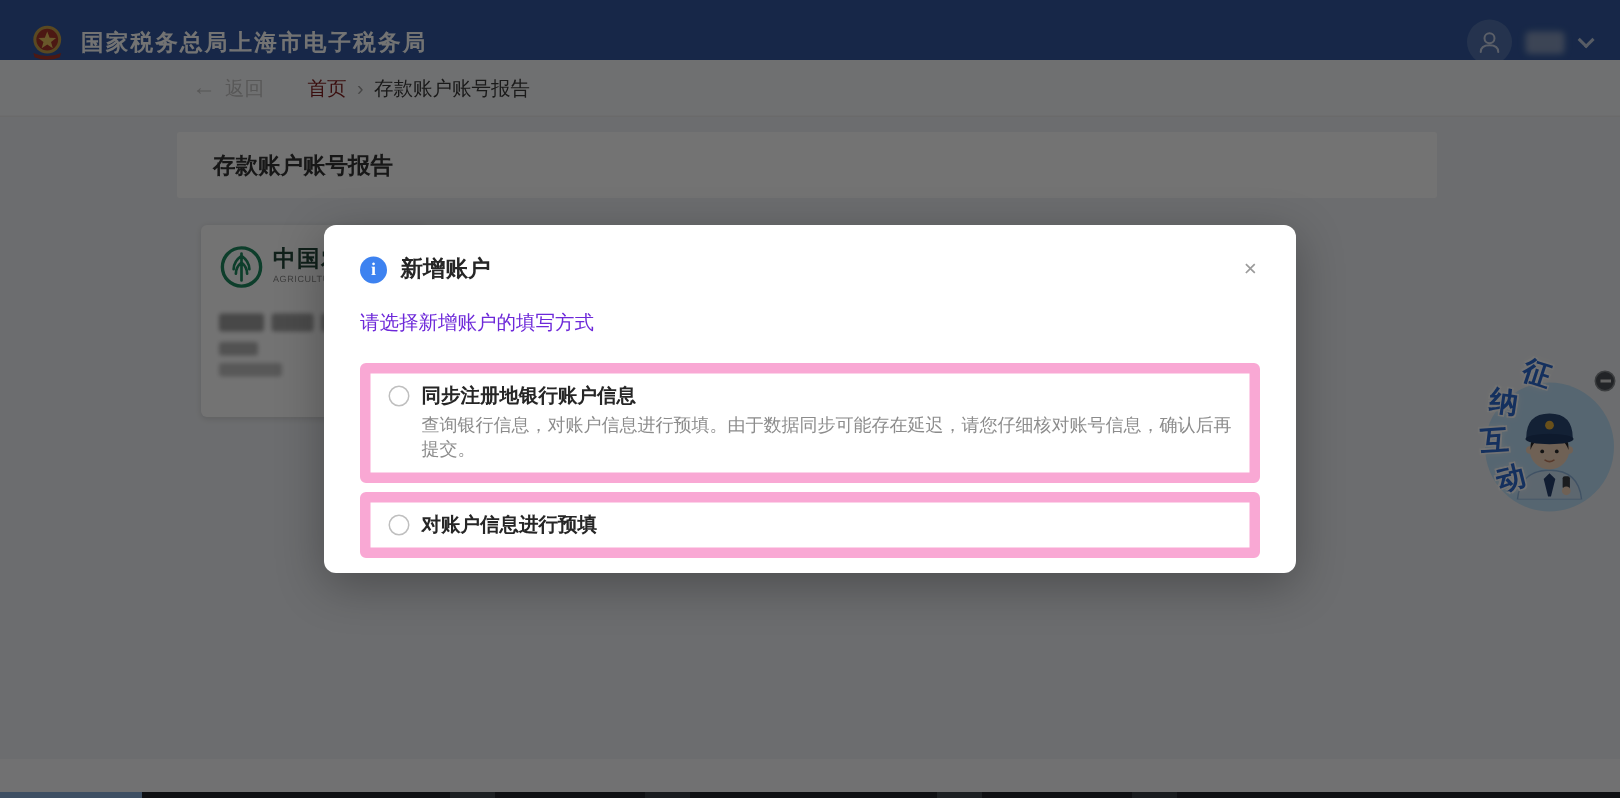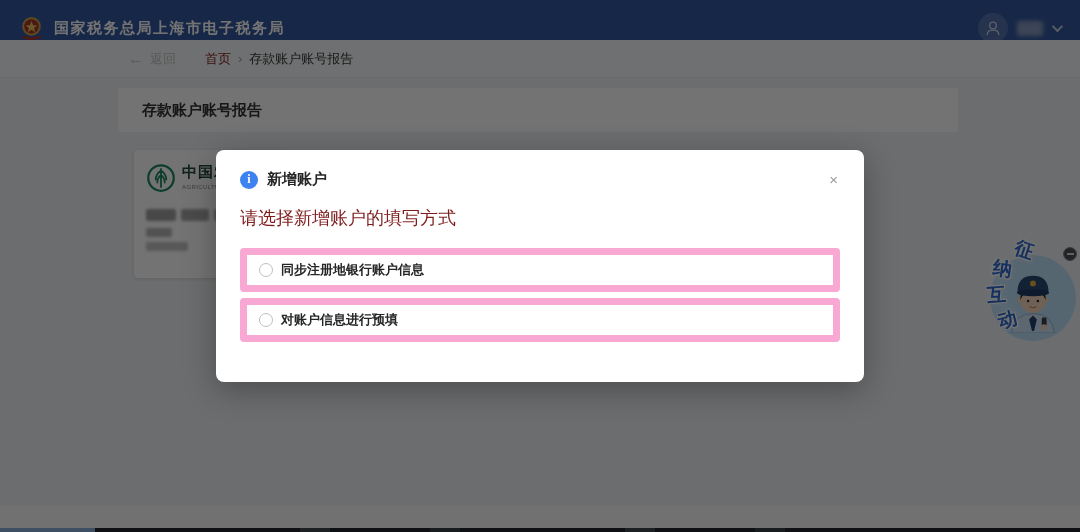--- a/index.html
+++ b/index.html
@@ -85,21 +85,21 @@
   .modal{
     position:absolute;left:216px;top:150px;width:648px;height:232px;background:#ffffff;
     border-radius:8px;box-shadow:0 8px 32px rgba(0,0,0,.3);z-index:60;padding:20px 24px;
   }
   .modal-head{display:flex;align-items:center;}
   .info-icon{width:18px;height:18px;border-radius:50%;background:#3d82f0;color:#ffffff;
     font-family:"Liberation Serif","DejaVu Serif",serif;font-size:12px;font-weight:bold;
     display:flex;align-items:center;justify-content:center;margin-right:9px;flex:none;}
   .modal-title{font-size:15px;font-weight:bold;color:#262626;}
   .modal-close{margin-left:auto;color:#9b9b9b;font-size:15px;line-height:1;cursor:pointer;padding:2px;}
-  .modal-prompt{margin-top:17px;font-size:18px;color:#7f1d1d;}
+  .modal-prompt{margin-top:17px;font-size:13px;color:#6d28d9;}
   .options{margin-top:18px;}
   .option{border:7px solid #f9a8d4;border-radius:4px;padding:7px 12px 8px;cursor:pointer;background:#fff;}
   .option + .option{margin-top:6px;}
   .opt-head{display:flex;align-items:center;gap:8px;}
   .radio{width:14px;height:14px;border:1px solid #bfbfbf;border-radius:50%;background:#ffffff;flex:none;}
   .opt-title{font-size:13px;font-weight:bold;color:#262626;line-height:15px;}
   .opt-desc{margin:4px 0 0 22px;font-size:12px;color:#8c8c8c;line-height:16px;}
 
   
   .bottom-strip{position:absolute;left:0;right:0;bottom:0;height:4px;z-index:70;
@@ -210,20 +210,21 @@
       <span class="modal-title">新增账户</span>
       <span class="modal-close">×</span>
     </div>
     <div class="modal-prompt">请选择新增账户的填写方式</div>
     <div class="options">
       <div class="option">
         <div class="opt-head">
           <span class="radio"></span>
           <span class="opt-title">同步注册地银行账户信息</span>
         </div>
+        <div class="opt-desc">查询银行信息，对账户信息进行预填。由于数据同步可能存在延迟，请您仔细核对账号信息，确认后再提交。</div>
       </div>
       <div class="option">
         <div class="opt-head">
           <span class="radio"></span>
           <span class="opt-title">对账户信息进行预填</span>
         </div>
       </div>
     </div>
   </div>
 

